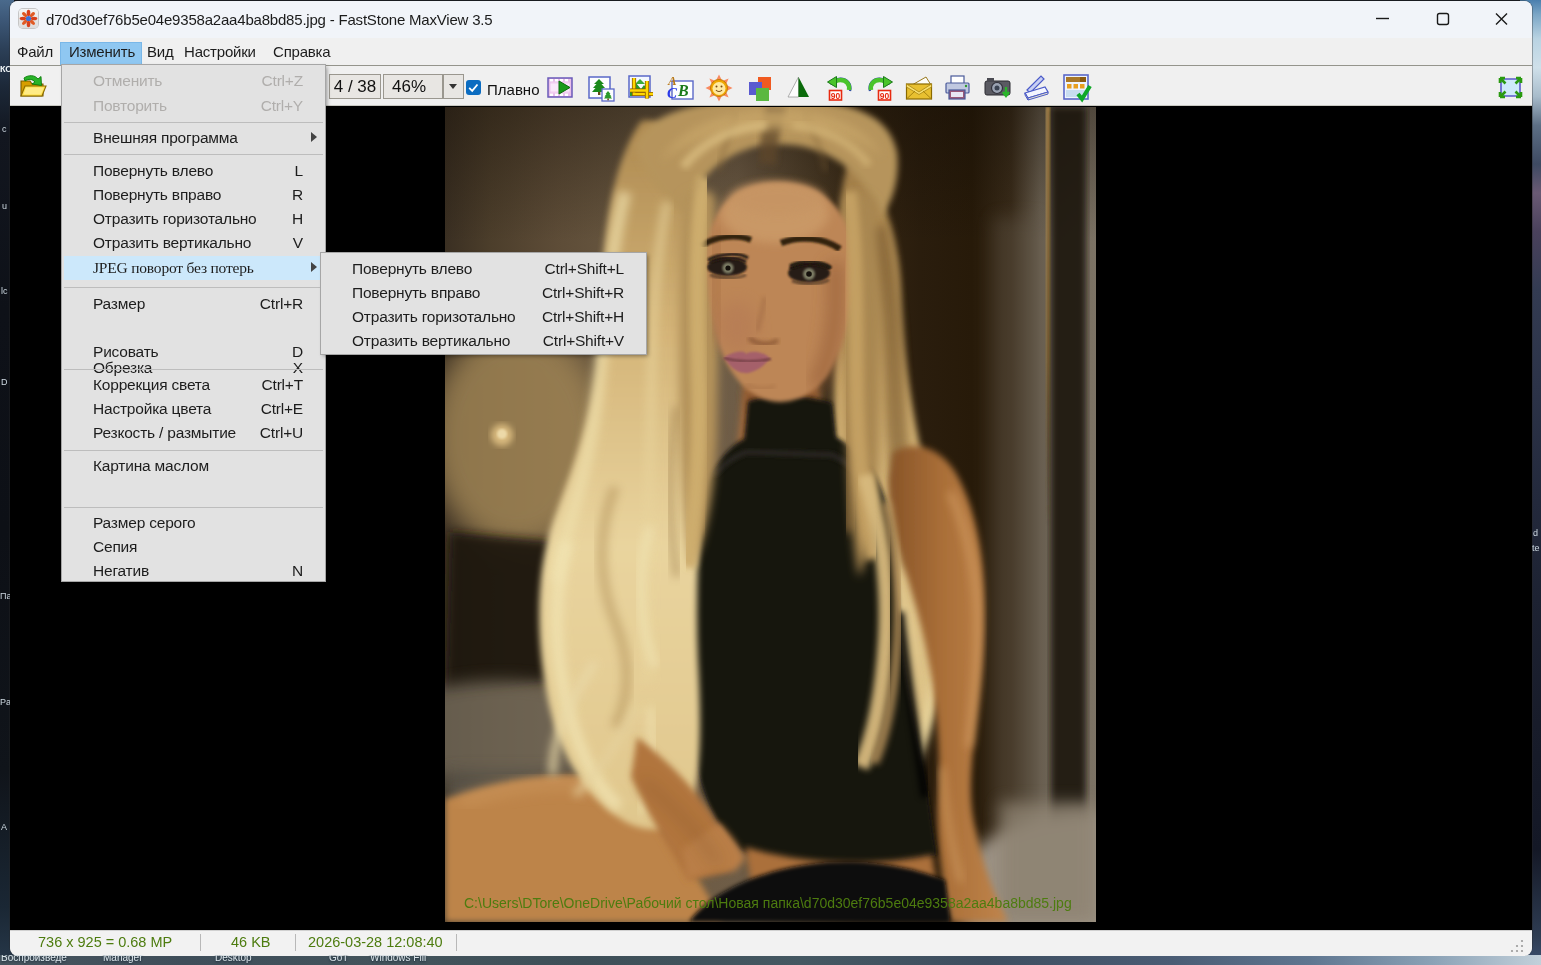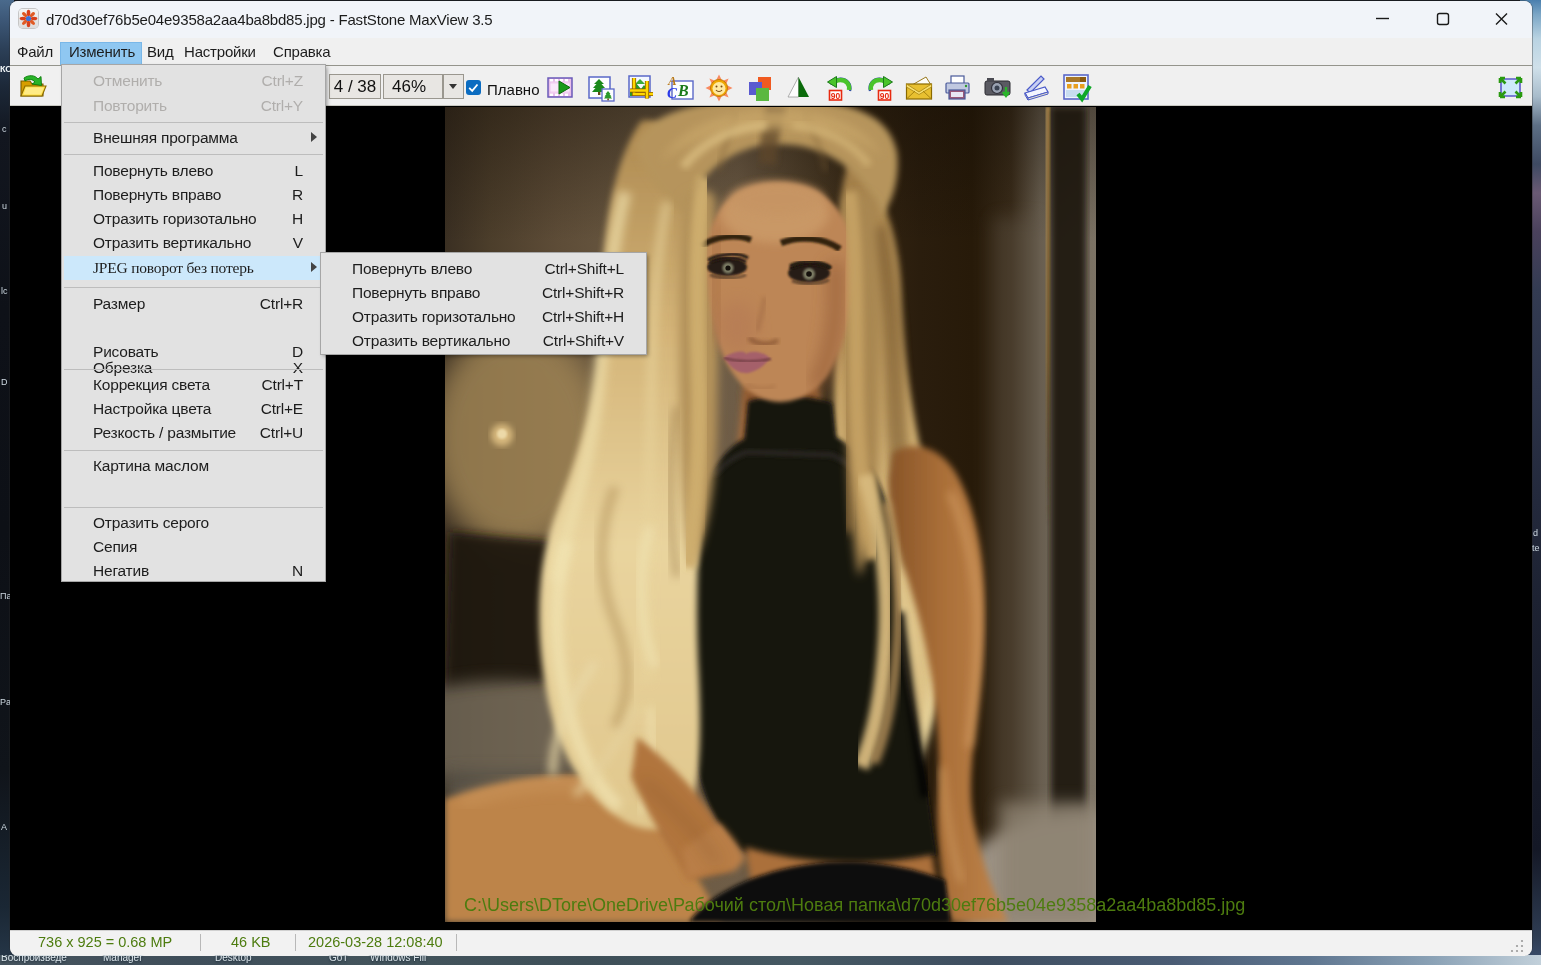--- a/index.html
+++ b/index.html
@@ -392,21 +392,21 @@
   <path d="M19.5,17.5 L25,23 M25,23 L20,23 M25,23 L25,18" stroke="#2a9a10" stroke-width="2.6" fill="none"></path>
 </svg>
 
 <div class="abs" id="status"></div>
 <div class="abs sbt" style="left:38px;top:934px;">736 x 925 = 0.68 MP</div>
 <div class="abs sbsep" style="left:200px;top:934px;"></div>
 <div class="abs sbt" style="left:231px;top:934px;">46 KB</div>
 <div class="abs sbsep" style="left:295px;top:934px;"></div>
 <div class="abs sbt" style="left:308px;top:934px;">2026-03-28 12:08:40</div>
 <div class="abs sbsep" style="left:456px;top:934px;"></div>
-<div class="abs sbt" style="left:464px;top:895px;font-size:18px;">C:\Users\DTore\OneDrive\Рабочий стол\Новая папка\d70d30ef76b5e04e9358a2aa4ba8bd85.jpg</div>
+<div class="abs sbt" style="left:464px;top:895px;font-size:14px;">C:\Users\DTore\OneDrive\Рабочий стол\Новая папка\d70d30ef76b5e04e9358a2aa4ba8bd85.jpg</div>
 <svg class="abs" style="left:1508px;top:938px;" width="18" height="16">
   <g fill="#9a9a9a">
     <circle cx="14" cy="3" r="1.1"></circle>
     <circle cx="9" cy="8" r="1.1"></circle>
       <circle cx="14" cy="8" r="1.1"></circle>
     <circle cx="4" cy="13" r="1.1"></circle>
       <circle cx="9" cy="13" r="1.1"></circle>
       <circle cx="14" cy="13" r="1.1"></circle>
   </g>
 </svg>
@@ -493,21 +493,21 @@
   <div class="mrow" style="top:356px;">
       <span class="mlab">Резкость / размытие</span>
       <span class="msc">Ctrl+U</span>
     </div>
   <div class="msep" style="top:385px;"></div>
   <div class="mrow" style="top:389px;">
       <span class="mlab">Картина маслом</span>
     </div>
   <div class="msep" style="top:442px;"></div>
   <div class="mrow" style="top:446px;">
-      <span class="mlab">Отразить серого</span>
+      <span class="mlab">Размер серого</span>
     </div>
   <div class="mrow" style="top:470px;">
       <span class="mlab">Сепия</span>
     </div>
   <div class="mrow" style="top:494px;">
       <span class="mlab">Негатив</span>
       <span class="msc">N</span>
     </div>
 </div>
 

